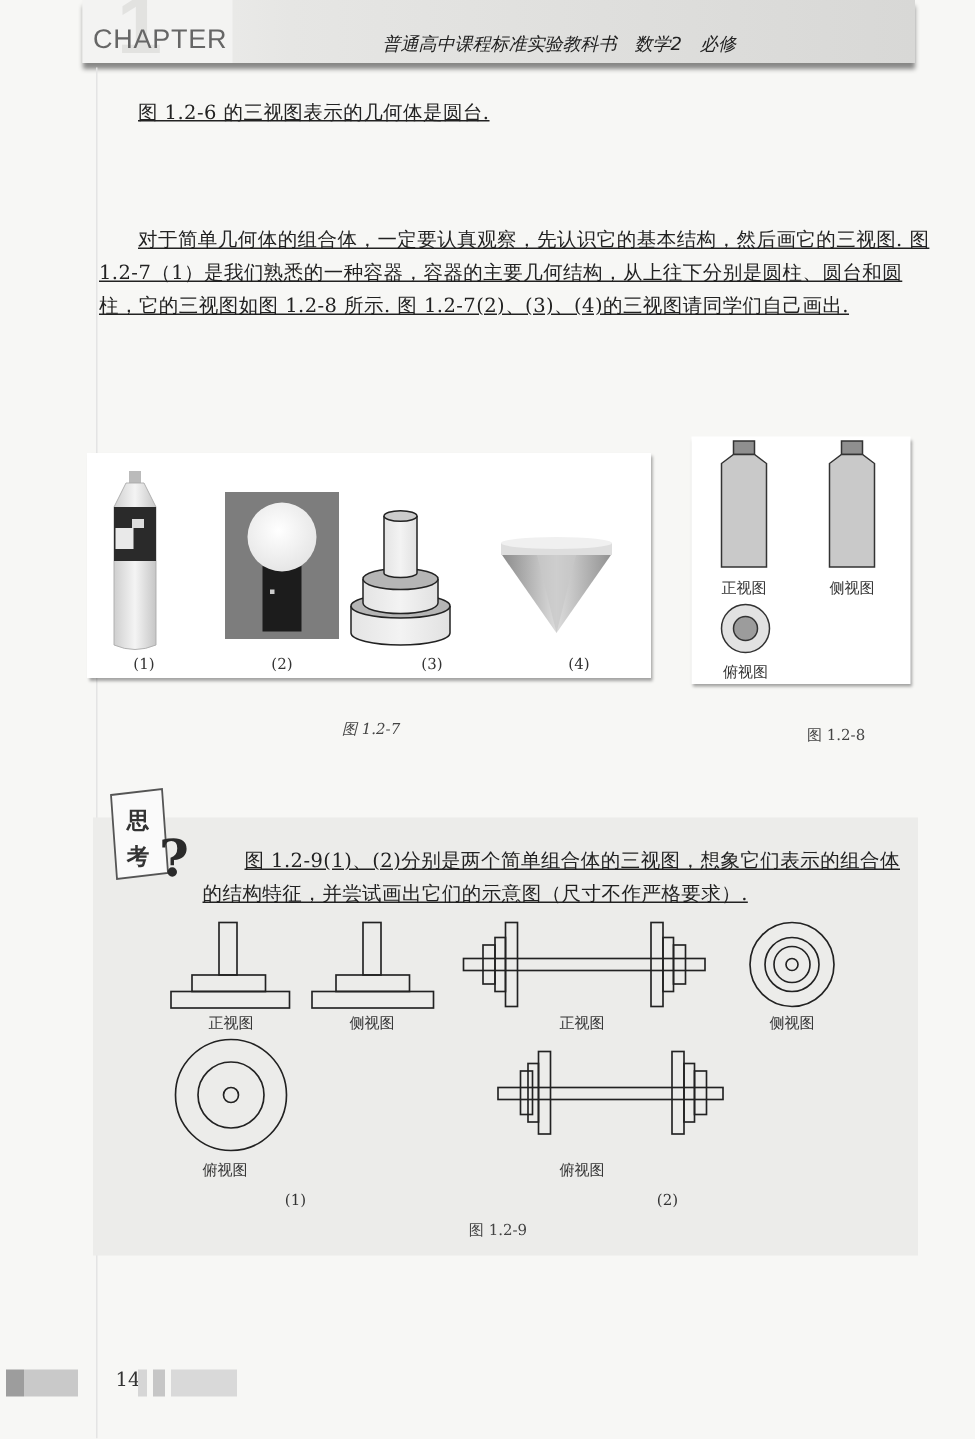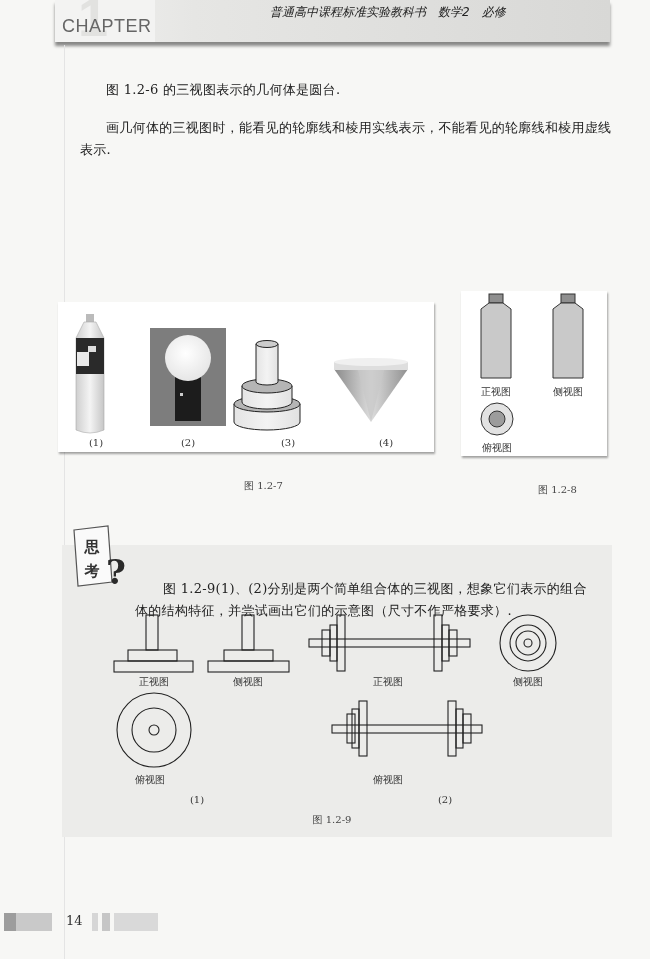--- a/index.html
+++ b/index.html
@@ -20,25 +20,25 @@
     left:55px; top:0; width:100px; height:42px; background:#f3f3f2;
   }
   .chapter-num {
     left:78px; top:-14px; font-family:"Liberation Sans",sans-serif; font-weight:bold;
     font-size:54px; color:#e2e2e0;
   }
   .chapter-word {
     left:62px; top:16px; font-family:"Liberation Sans",sans-serif; font-size:18px; color:#666; letter-spacing:0.5px;text-align:center;
   }
   .book-title {
-    left:255px; top:4px; font-family:"DejaVu Sans","Liberation Sans",sans-serif; font-size:12px; font-style:italic; color:#222;margin-left:15px;
+    left:255px; top:21px; font-family:"DejaVu Sans","Liberation Sans",sans-serif; font-size:12px; font-style:italic; color:#222;
   }
   .margin-line { left:64px; top:45px; width:1px; height:914px; background:#e4e4e4; }
   p.body {
-    margin:16px; font-size:13px; line-height:22px; letter-spacing:0.3px;
+    margin:2px; font-size:13px; line-height:22px; letter-spacing:0.3px;text-decoration:underline;
   }
   .text-block { left:64px; width:566px; }
   .indent { text-indent:26px; }
   .section-heading {
     font-family:"DejaVu Sans","Liberation Sans",sans-serif; font-weight:bold; font-size:13px;
   }
   
   .fig7-panel {
     left:58px; top:302px; width:376px; height:150px; background:#fff;
     box-shadow:1px 2px 2px rgba(0,0,0,0.35);
@@ -49,39 +49,39 @@
   }
   .caption { font-size:10px; color:#444; }
   .thinking-panel {
     left:62px; top:545px; width:550px; height:292px; background:#ececea;
   }
   .footer-bar1 { left:4px; top:913px; width:12px; height:18px; background:#9d9d9d; }
   .footer-bar2 { left:16px; top:913px; width:36px; height:18px; background:#c9c9c9; }
   .footer-bar3 { left:92px; top:913px; width:6px; height:18px; background:#d6d6d6; }
   .footer-bar4 { left:102px; top:913px; width:8px; height:18px; background:#c6c6c6; }
   .footer-bar5 { left:114px; top:913px; width:44px; height:18px; background:#d9d9d9; }
-  .page-number { left:66px; top:913px; font-size:13px; color:#333; }
+  .page-number { left:66px; top:913px; font-size:13px; color:#333;padding-left:11px; }
   svg text { font-family:"DejaVu Serif","Liberation Serif",serif; }
 </style>
 </head>
 <body>
 
 <div class="abs header-band"></div>
 <div class="abs header-left"></div>
 <div class="abs chapter-num">1</div>
 <div class="abs chapter-word">CHAPTER</div>
 <div class="abs book-title">普通高中课程标准实验教科书　数学2　必修</div>
 <div class="abs margin-line"></div>
 
 <div class="abs text-block" style="top:63px;">
   <p class="body indent">图 1.2-6 的三视图表示的几何体是圆台.</p>
-  <p class="body indent">画几何体的三视图时，能看见的轮廓线和棱用实线表示，不能看见的轮廓线和棱用虚线表示.</p>
 </div>
 
 <div class="abs text-block" style="top:148px;">
+  <p class="body indent">对于简单几何体的组合体，一定要认真观察，先认识它的基本结构，然后画它的三视图. 图 1.2-7（1）是我们熟悉的一种容器，容器的主要几何结构，从上往下分别是圆柱、圆台和圆柱，它的三视图如图 1.2-8 所示. 图 1.2-7(2)、(3)、(4)的三视图请同学们自己画出.</p>
 </div>
 
 <div class="abs fig7-panel">
   <svg width="376" height="150" viewBox="0 0 376 150">
     <defs>
       <linearGradient id="bottleG" x1="0" x2="1">
         <stop offset="0" stop-color="#cfcfcf"></stop>
           <stop offset="0.5" stop-color="#f4f4f4"></stop>
           <stop offset="1" stop-color="#c6c6c6"></stop>
       </linearGradient>
@@ -130,21 +130,21 @@
       <path d="M276 60 L350 60 L350 68 L276 68 Z" fill="#dedede"></path>
       <ellipse cx="313" cy="60" rx="37" ry="4" fill="#f0f0f0"></ellipse>
       <path d="M300 68 L313 120 L326 68 Z" fill="#c8c8c8" opacity="0.7"></path>
     </g>
     <text x="38" y="144" font-size="10" fill="#333" text-anchor="middle">(1)</text>
     <text x="130" y="144" font-size="10" fill="#333" text-anchor="middle">(2)</text>
     <text x="230" y="144" font-size="10" fill="#333" text-anchor="middle">(3)</text>
     <text x="328" y="144" font-size="10" fill="#333" text-anchor="middle">(4)</text>
   </svg>
 </div>
-<div class="abs caption" style="left:244px; top:479px;">图 1.2-7</div>
+<div class="abs caption" style="left:228px; top:479px;font-style:italic;">图 1.2-7</div>
 
 <div class="abs fig8-panel">
   <svg width="146" height="165" viewBox="0 0 146 165">
     <g stroke="#333" stroke-width="1">
       <rect x="28" y="3" width="14" height="9" fill="#8f8f8f"></rect>
       <path d="M20 18 L28 12 L42 12 L50 18 L50 87 L20 87 Z" fill="#c9c9c9"></path>
     </g>
     <g stroke="#333" stroke-width="1">
       <rect x="100" y="3" width="14" height="9" fill="#8f8f8f"></rect>
       <path d="M92 18 L100 12 L114 12 L122 18 L122 87 L92 87 Z" fill="#c9c9c9"></path>

